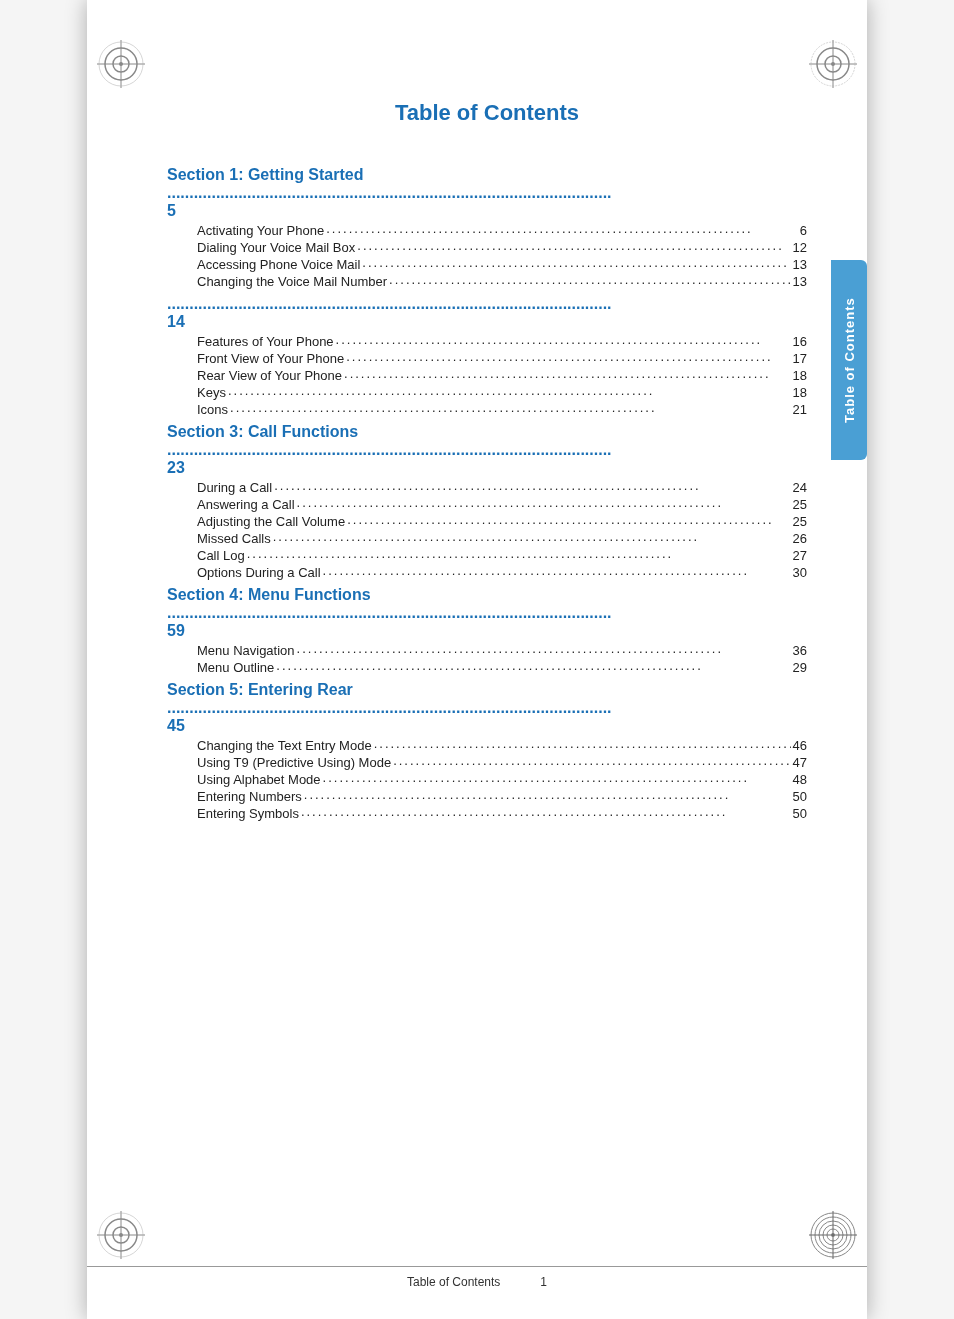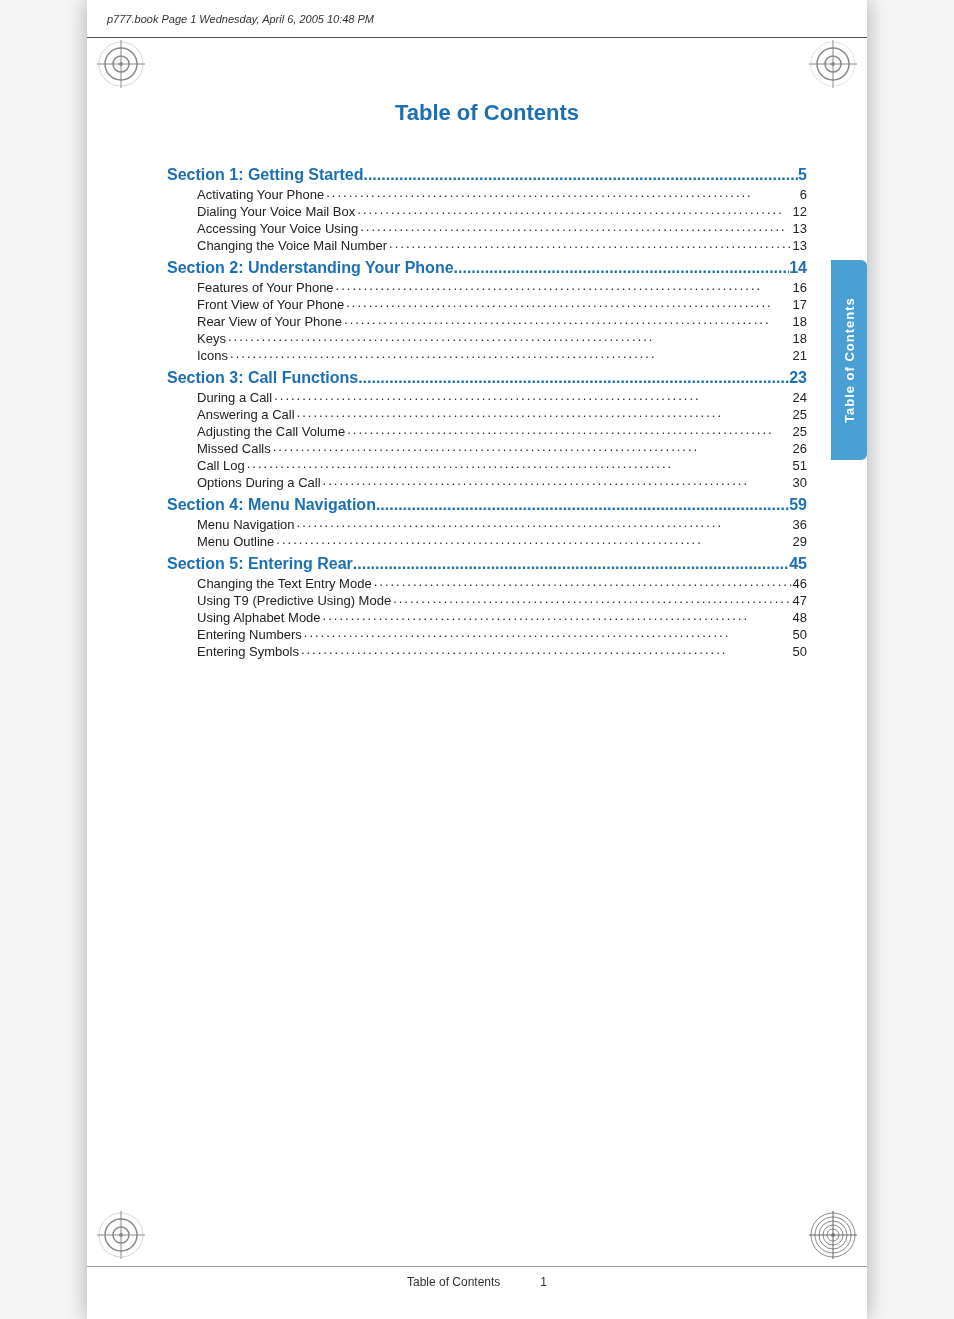--- a/index.html
+++ b/index.html
@@ -118,20 +118,21 @@
 
     .section-heading {
       font-size: 16px;
       font-weight: bold;
       color: #1a6fb5;
       display: flex;
       justify-content: space-between;
       align-items: baseline;
       margin-bottom: 3px;
       font-family: Arial, sans-serif;
+      flex-direction: column;
     }
 
     .section-heading .title-text {
       font-size: 16px;
     }
 
     .section-heading .page-num {
       font-size: 16px;
       white-space: nowrap;
     }
@@ -200,23 +201,20 @@
       font-size: 12px;
       color: #333;
     }
   </style>
 </head>
 <body>
 
 <div class="page-container">
   <div class="page">
 
-    <div class="header-bar">
-      <span class="header-bar-text">p777.book  Page 1  Wednesday, April 6, 2005  10:48 PM</span>
-    </div>
 
     <div class="corner corner-tl">
       <svg viewBox="0 0 48 48" xmlns="http://www.w3.org/2000/svg">
         <circle cx="24" cy="24" r="16" fill="none" stroke="#888" stroke-width="1.5"></circle>
         <circle cx="24" cy="24" r="8" fill="none" stroke="#888" stroke-width="1.5"></circle>
         <circle cx="24" cy="24" r="2" fill="#888"></circle>
         <line x1="0" y1="24" x2="48" y2="24" stroke="#888" stroke-width="1"></line>
         <line x1="24" y1="0" x2="24" y2="48" stroke="#888" stroke-width="1"></line>
 
         <circle cx="24" cy="24" r="22" fill="none" stroke="#aaa" stroke-width="0.5"></circle>
@@ -278,33 +276,32 @@
               <span class="sub-title">Activating Your Phone</span>
               <span class="sub-dots"> ............................................................................</span>
               <span class="sub-page">6</span>
             </div>
             <div class="sub-entry">
               <span class="sub-title">Dialing Your Voice Mail Box</span>
               <span class="sub-dots"> ............................................................................</span>
               <span class="sub-page">12</span>
             </div>
             <div class="sub-entry">
-              <span class="sub-title">Accessing Your Voice Using</span>
+              <span class="sub-title">Accessing Phone Voice Mail</span>
               <span class="sub-dots"> ............................................................................</span>
               <span class="sub-page">13</span>
             </div>
             <div class="sub-entry">
               <span class="sub-title">Changing the Voice Mail Number</span>
               <span class="sub-dots"> ............................................................................</span>
               <span class="sub-page">13</span>
             </div>
           </div>
           <div class="section-entry">
             <div class="section-heading">
-              <span class="title-text">Section 2: Understanding Your Phone </span>
               <span style="flex: 1 1 0%; overflow: hidden; font-size: 16px; color: rgb(26, 111, 181);">....................................................................................................</span>
               <span class="page-num"> 14</span>
             </div>
             <div class="sub-entry">
               <span class="sub-title">Features of Your Phone</span>
               <span class="sub-dots"> ............................................................................</span>
               <span class="sub-page">16</span>
             </div>
             <div class="sub-entry">
               <span class="sub-title">Front View of Your Phone</span>
@@ -349,31 +346,31 @@
               <span class="sub-page">25</span>
             </div>
             <div class="sub-entry">
               <span class="sub-title">Missed Calls</span>
               <span class="sub-dots"> ............................................................................</span>
               <span class="sub-page">26</span>
             </div>
             <div class="sub-entry">
               <span class="sub-title">Call Log</span>
               <span class="sub-dots"> ............................................................................</span>
-              <span class="sub-page">51</span>
+              <span class="sub-page">27</span>
             </div>
             <div class="sub-entry">
               <span class="sub-title">Options During a Call</span>
               <span class="sub-dots"> ............................................................................</span>
               <span class="sub-page">30</span>
             </div>
           </div>
           <div class="section-entry">
             <div class="section-heading">
-              <span class="title-text">Section 4: Menu Navigation </span>
+              <span class="title-text">Section 4: Menu Functions </span>
               <span style="flex: 1 1 0%; overflow: hidden; font-size: 16px; color: rgb(26, 111, 181);">....................................................................................................</span>
               <span class="page-num"> 59</span>
             </div>
             <div class="sub-entry">
               <span class="sub-title">Menu Navigation</span>
               <span class="sub-dots"> ............................................................................</span>
               <span class="sub-page">36</span>
             </div>
             <div class="sub-entry">
               <span class="sub-title">Menu Outline</span>

